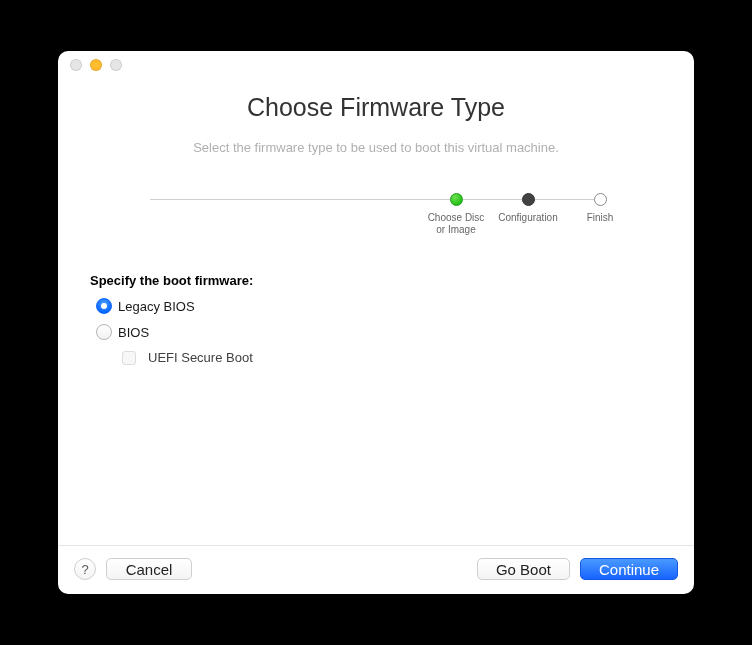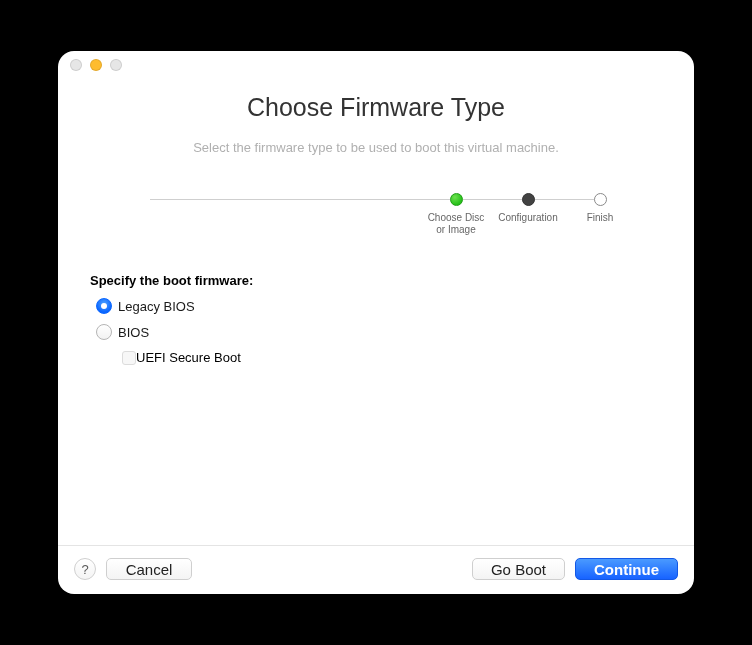--- a/index.html
+++ b/index.html
@@ -9,21 +9,21 @@
       width: 752px;
       height: 645px;
       display: flex;
       align-items: center;
       justify-content: center;
     }
     .window {
       width: 636px;
       height: 543px;
       background: #fff;
-      border-radius: 16px;
+      border-radius: 10px;
       box-shadow: 0 20px 60px rgba(0,0,0,0.5);
       display: flex;
       flex-direction: column;
       overflow: hidden;
     }
     .titlebar {
       height: 28px;
       display: flex;
       align-items: center;
       padding: 0 12px;
@@ -134,24 +134,24 @@
       border-color: #0a66ff;
     }
     .radio.checked::after {
       content: "";
       width: 6px; height: 6px; border-radius: 50%;
       background: #fff;
     }
     .checkbox-row {
       display: flex;
       align-items: center;
-      gap: 0;
+      gap: 12px;
       margin-left: 32px;
       font-size: 13px;
-      color: #000000;
+      color: #404040;
     }
     .checkbox {
       width: 14px; height: 14px; border-radius: 3px;
       border: 1px solid #dcdcdc;
       background: #f7f7f7;
     }
     .footer {
       border-top: 1px solid #e4e4e4;
       padding: 12px 16px 14px;
       display: flex;
@@ -175,21 +175,21 @@
       font-size: 15px;
       color: #222;
       display: flex; align-items: center; justify-content: center;
       cursor: pointer;
       min-width: 86px;
     }
     .btn.primary {
       background: linear-gradient(#4a9aff,#1763ff);
       border-color: #1358e6;
       color: #fff;
-      font-weight: 700;
+      font-weight: 400;
     }
     .spacer { flex: 1; }
   </style>
 </head>
 <body>
 
 <div class="window">
   <div class="titlebar">
     <div class="traffic-light tl-close"></div>
     <div class="traffic-light tl-min"></div>

